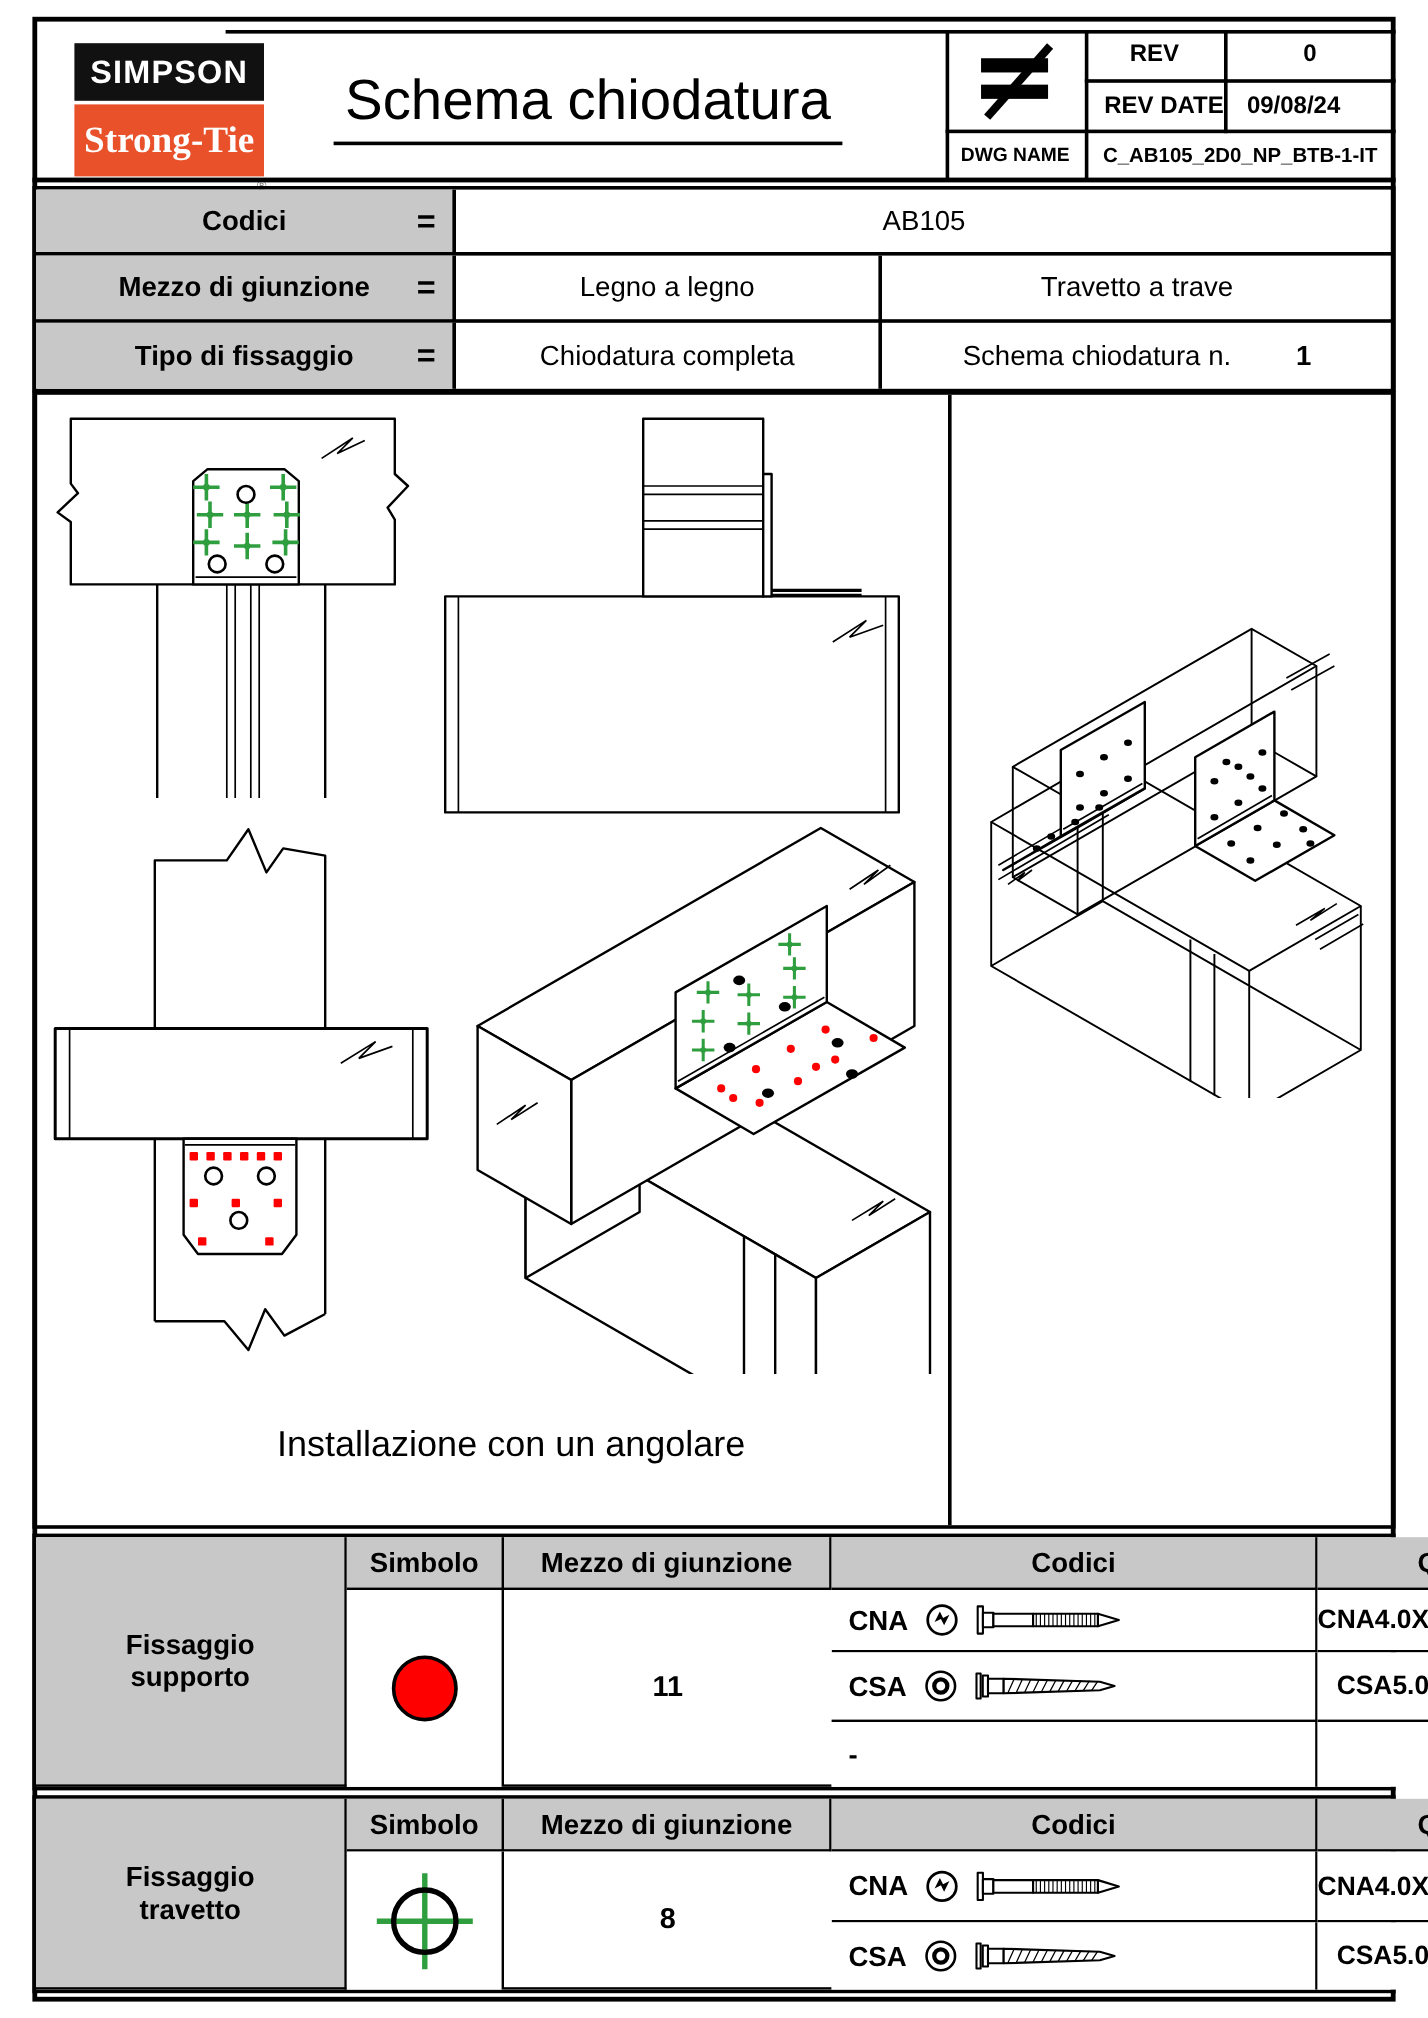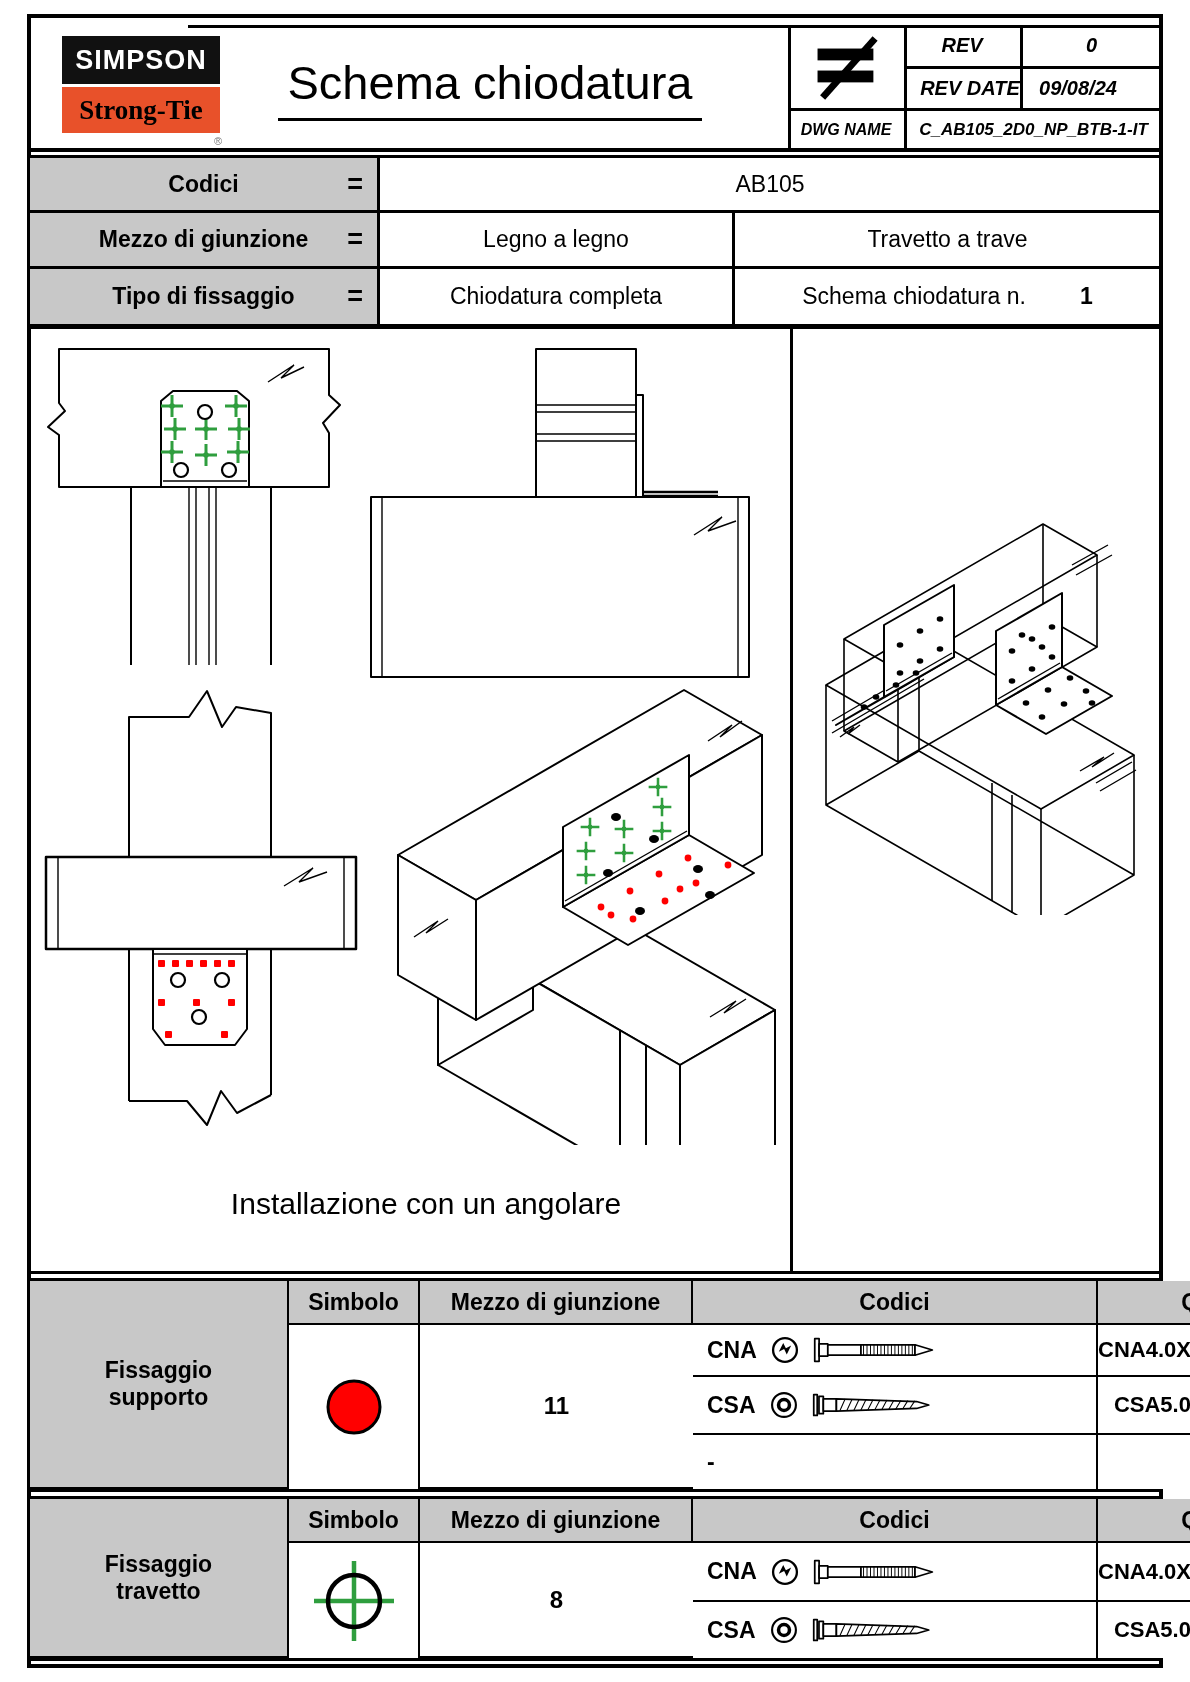--- a/index.html
+++ b/index.html
@@ -7,28 +7,28 @@
   .page { position:relative; width:1190px; height:1682px; background:#fff; overflow:hidden; }
   .abs { position:absolute; }
   .frame { left:27px; top:14px; width:1136px; height:1654px; border:4px solid #000; }
   .hline, .vline { background:#000; }
   .cellc { display:flex; align-items:center; justify-content:center; text-align:center; }
 
   
   .logo { left:33px; top:36px; width:158px; }
   .logo-black { background:#111; color:#fff; height:48px; display:flex; align-items:center; justify-content:center;
     font-weight:bold; font-size:27px; letter-spacing:1px; }
-  .logo-orange { background:#E8512A; color:#000000; height:46px; margin-top:3px; display:flex; align-items:center; justify-content:center;
-    font-family:"Liberation Serif", serif; font-weight:bold; font-size:27px; }
+  .logo-orange { background:#E8512A; color:#ffffff; height:60px; margin-top:3px; display:flex; align-items:center; justify-content:center;
+    font-family:"Liberation Serif", serif; font-weight:bold; font-size:31px; }
   .logo-reg { position:absolute; right:-2px; bottom:-14px; font-size:11px; color:#777; }
 
   .title-wrap { left:195px; top:34px; width:590px; height:108px; }
   .title-text { font-size:47px; border-bottom:3px solid #000; padding:0 10px 8px 10px; white-space:nowrap; }
 
-  .hcell { position:absolute; display:flex; align-items:center; justify-content:center; font-size:20px; font-weight:600;font-style:italic; }
+  .hcell { position:absolute; display:flex; align-items:center; justify-content:center; font-size:20px; font-weight:600; }
 
   
   .info-tbl { left:27px; top:155px; width:1136px; height:172px; border:3px solid #000; display:grid;
     grid-template-columns:350px 355px 1fr; grid-template-rows:1fr 1fr 1fr; }
   .info-tbl > div { border-right:3px solid #000; border-bottom:3px solid #000; display:flex; align-items:center; justify-content:center; font-size:23px; }
   .info-tbl > div.lastc { border-right:none; }
   .info-tbl > div.lastr { border-bottom:none; }
   .ilabel { background:#C8C8C8; font-weight:bold; position:relative; }
   .ilabel .eq { position:absolute; right:14px; font-size:27px; font-weight:bold; }
   .span2 { grid-column:2 / 4; }

